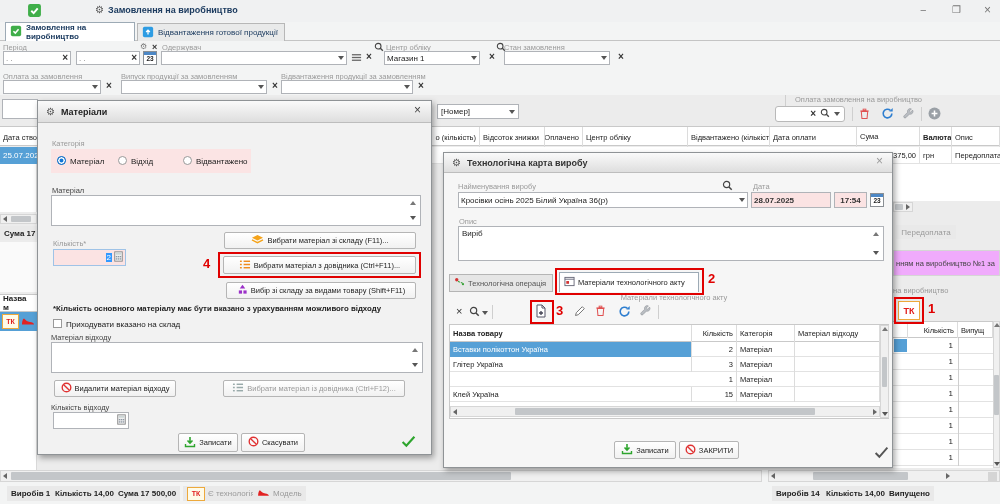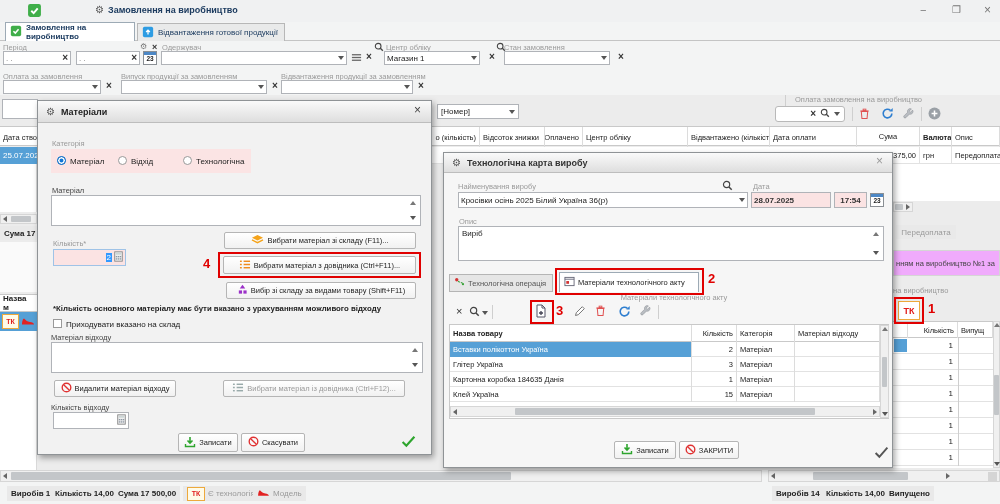--- a/index.html
+++ b/index.html
@@ -193,21 +193,21 @@
         </div>
       <div class="cell a" style="left:583px;top:0;width:105px;height:20px;">
           <span>Центр обліку</span>
         </div>
       <div class="cell a" style="left:688px;top:0;width:82px;height:20px;">
           <span>Відвантажено (кількіст</span>
         </div>
       <div class="cell a" style="left:770px;top:0;width:87px;height:20px;">
           <span>Дата оплати</span>
         </div>
-      <div class="cell a" style="left:857px;top:0;width:63px;height:18px;justify-content:center;">
+      <div class="cell a" style="left:857px;top:0;width:63px;height:18px;justify-content:flex-start;">
           <span>Сума</span>
         </div>
       <div class="cell a" style="left:920px;top:0;width:32px;height:20px;font-weight:bold;">
           <span>Валюта</span>
         </div>
       <div class="cell a" style="left:952px;top:0;width:48px;height:20px;">
           <span>Опис</span>
         </div>
     </div>
 
@@ -323,21 +323,21 @@
       <span class="a xbtn" style="left:376px;top:4px;font-size:12px;font-weight:normal;color:#444;">×</span>
     </div>
 
     <span class="a lbl" style="left:14px;top:38px;">Категорія</span>
     <div class="a" style="left:13px;top:48px;width:200px;height:24px;background:#fbe4e4;">
       <span class="a radio on" style="left:6px;top:7px;"></span>
       <span class="a" style="left:19px;top:8px;">Матеріал</span>
       <span class="a radio" style="left:67px;top:7px;"></span>
       <span class="a" style="left:80px;top:8px;">Відхід</span>
       <span class="a radio" style="left:132px;top:7px;"></span>
-      <span class="a" style="left:145px;top:8px;">Технологічна</span>
+      <span class="a" style="left:145px;top:8px;">Відвантажено</span>
     </div>
 
     <span class="a lbl" style="left:14px;top:85px;color:#444;">Матеріал</span>
     <div class="a inp" style="left:13px;top:94px;width:370px;height:31px;">
       <span class="a chup" style="left:358px;top:5px;"></span>
       <span class="a chev" style="left:358px;top:20px;"></span>
     </div>
 
     <span class="a lbl" style="left:15px;top:138px;">Кількість*</span>
     <div class="a inp pink" style="left:15px;top:148px;width:73px;height:17px;border:1px solid #9fc3e7;justify-content:flex-end;gap:2px;">
@@ -574,23 +574,20 @@
           </div>
         <div class="cell a" style="left:242px;top:0;width:45px;height:15px;justify-content:flex-end;">
             <span>3</span>
           </div>
         <div class="cell a" style="left:287px;top:0;width:58px;height:15px;">
             <span>Матеріал</span>
           </div>
         <div class="cell a" style="left:345px;top:0;width:85px;height:15px;"></div>
       </div>
       <div class="a rowline" style="left:0;top:47px;width:430px;height:15px;">
-        <div class="cell a" style="left:0;top:0;width:242px;height:15px;">
-            <span>Картонна коробка 184635 Данія</span>
-          </div>
         <div class="cell a" style="left:242px;top:0;width:45px;height:15px;justify-content:flex-end;">
             <span>1</span>
           </div>
         <div class="cell a" style="left:287px;top:0;width:58px;height:15px;">
             <span>Матеріал</span>
           </div>
         <div class="cell a" style="left:345px;top:0;width:85px;height:15px;"></div>
       </div>
       <div class="a rowline" style="left:0;top:62px;width:430px;height:15px;">
         <div class="cell a" style="left:0;top:0;width:242px;height:15px;text-align:center;">

